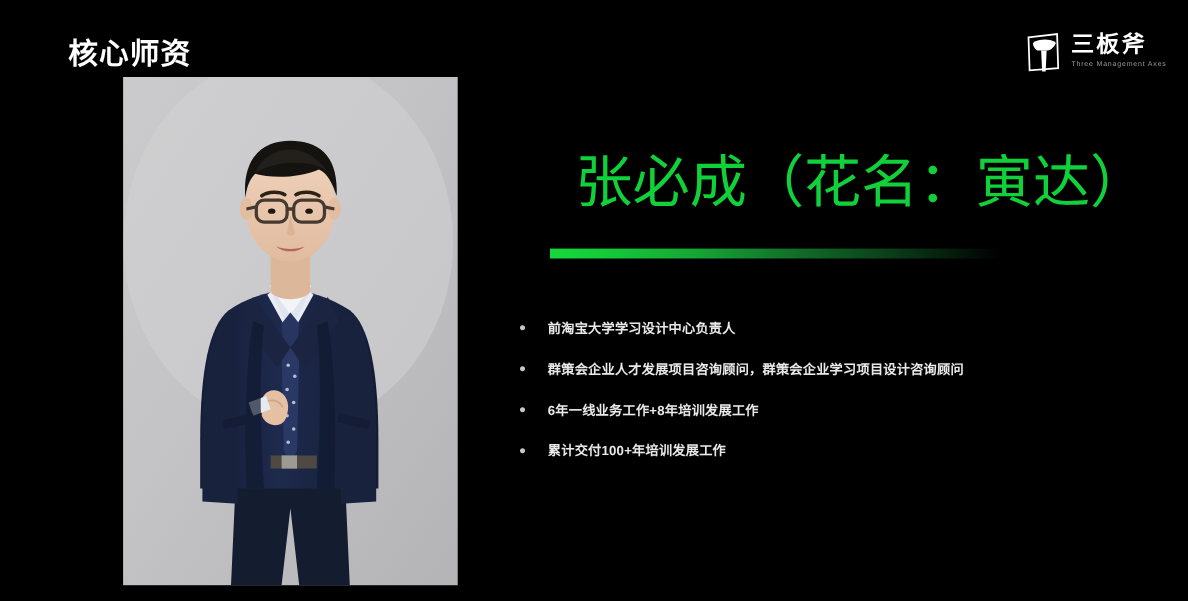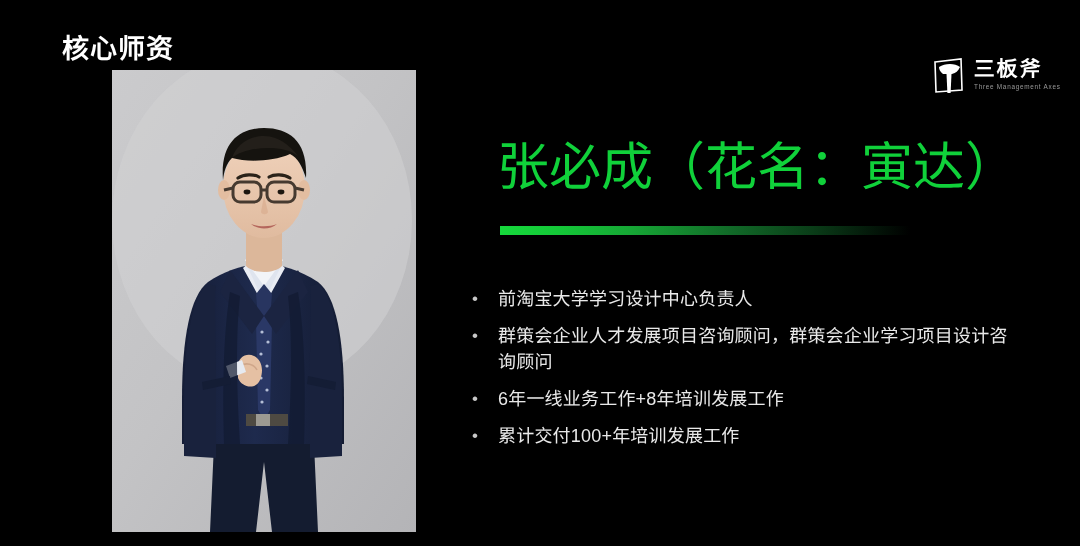--- a/index.html
+++ b/index.html
@@ -35,21 +35,20 @@
 
   
   .logo {
     position:absolute;
     right:18px;
     top:24px;
     display:flex;
     align-items:center;
     gap:7px;
     height:48px;
-    margin-top:28px;
   }
   .logo-mark {
     position:relative;
     width:36px;
     height:40px;
     flex:0 0 auto;
   }
   .logo-mark svg { display:block; width:36px; height:40px; }
   .logo-text-wrap {
     display:flex;
@@ -85,21 +84,21 @@
     width:304px;
     height:462px;
     overflow:hidden;
     background:#c2c2c2;
   }
   .photo svg { display:block; width:100%; height:100%; }
 
   
   .person-name {
     position:absolute;
-    left:497px;
+    left:523px;
     top:136px;
     font-size:52px;
     font-weight:400;
     color:#10d13a;
     line-height:1.2;
     white-space:nowrap;
   }
 
   .accent-bar {
     position:absolute;
@@ -134,22 +133,22 @@
     flex:0 0 auto;
     width:30px;
     font-size:17px;
     line-height:26px;
     color:#c7c7c7;
     text-align:left;
     padding-left:4px;
   }
   .bullet-text {
     flex:1 1 auto;
-    font-size:18px;
-    font-weight:normal;
+    font-size:12px;
+    font-weight:bold;
     color:#e9e9e9;
     line-height:26px;
     letter-spacing:0.2px;
   }
 </style>
 </head>
 <body>
 
 <div class="slide">
 

